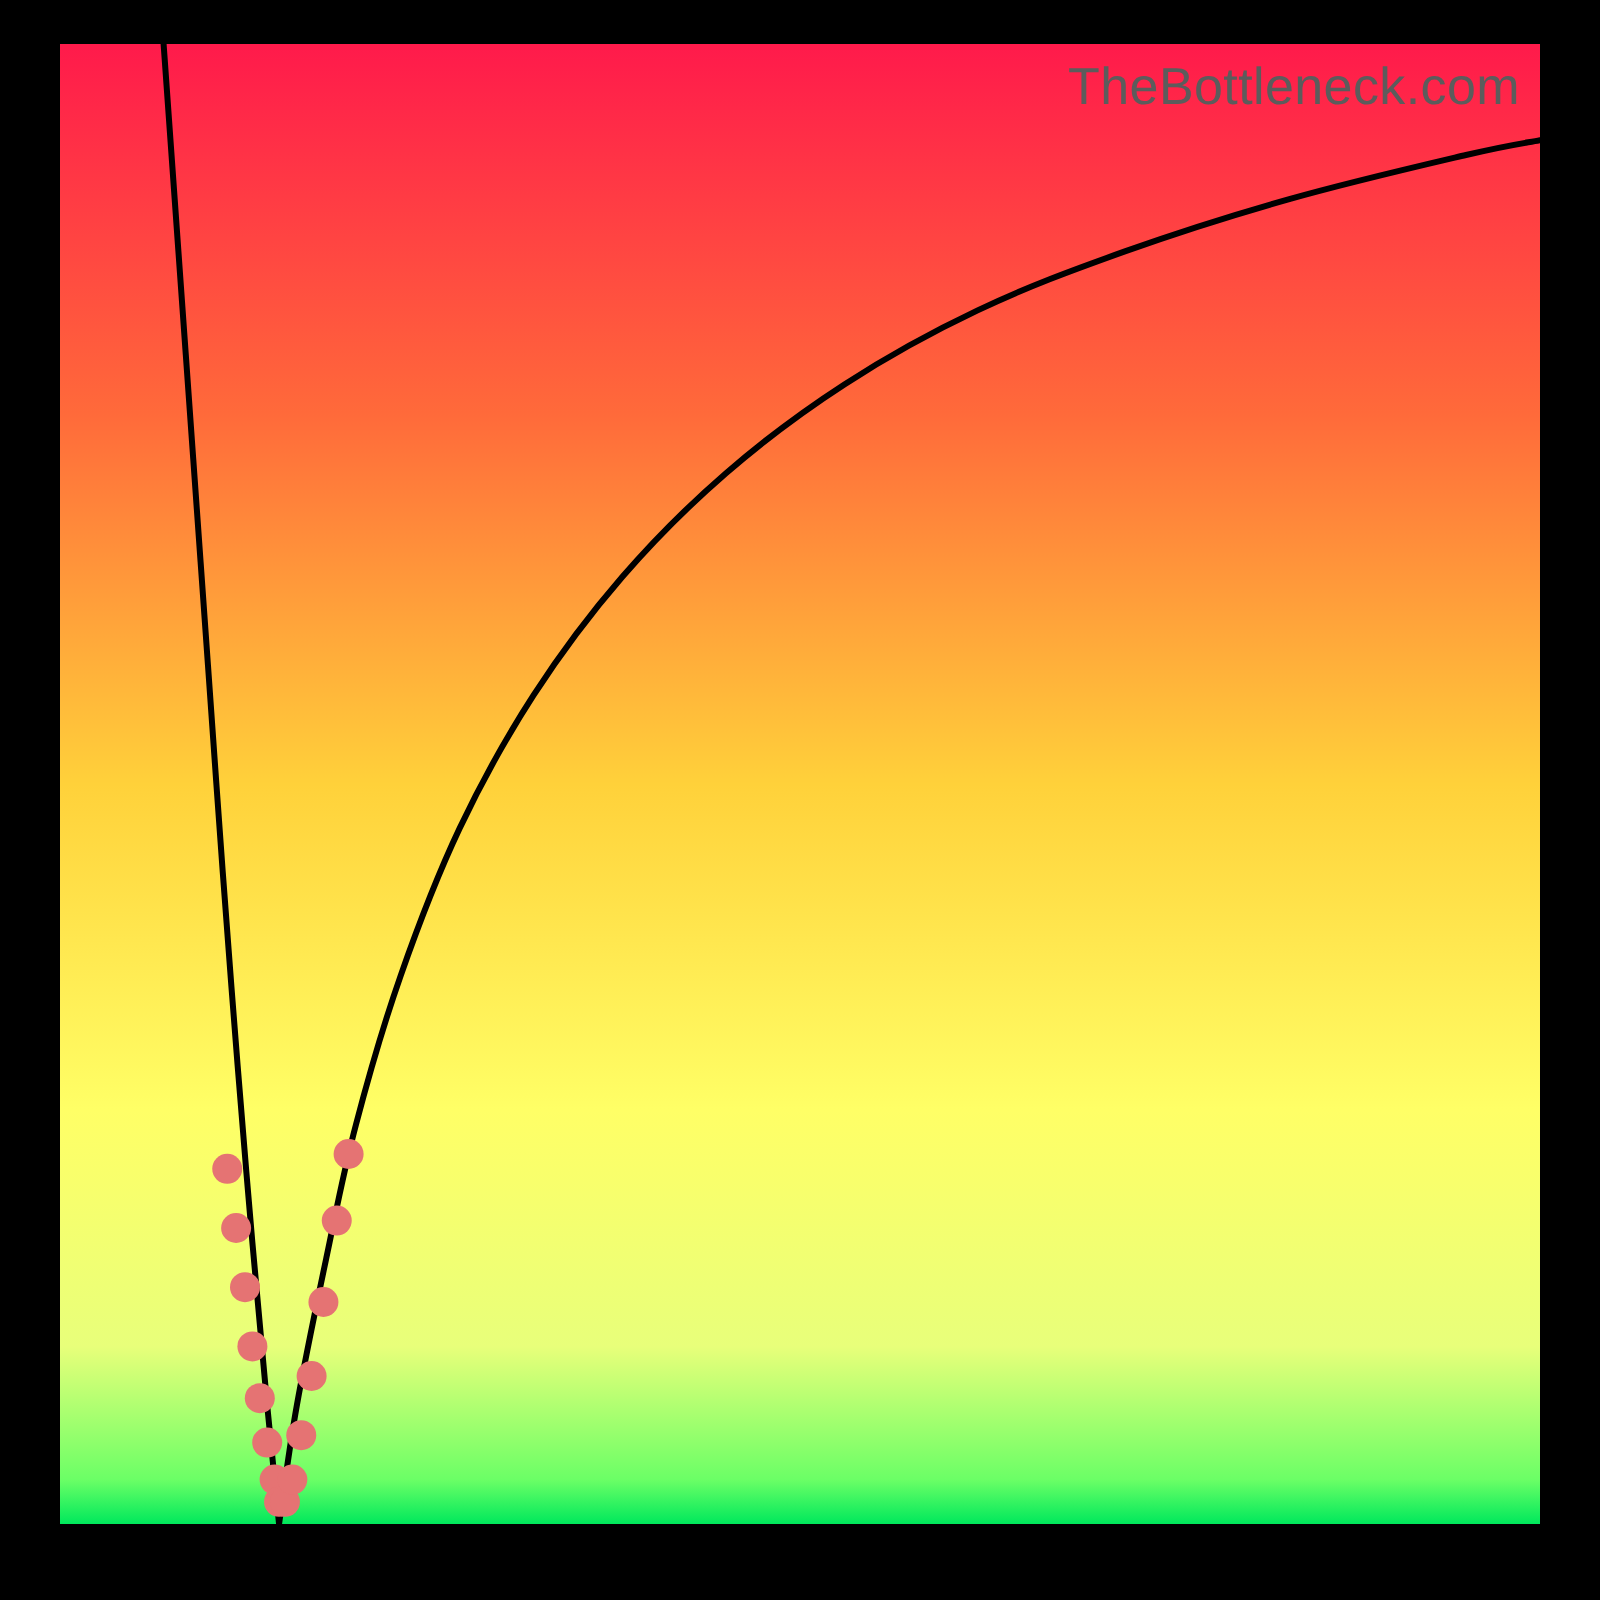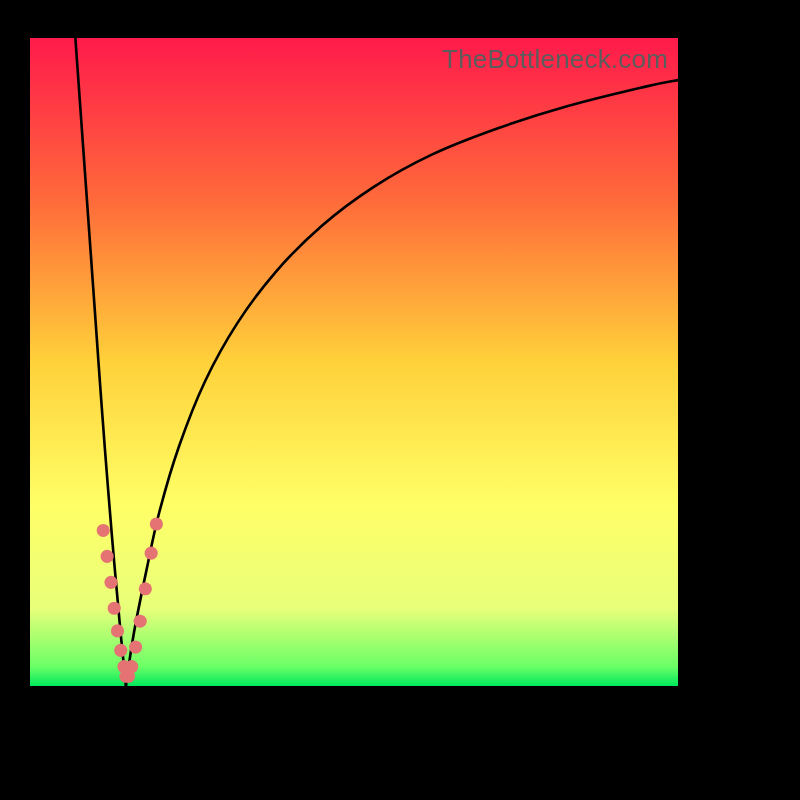--- a/index.html
+++ b/index.html
@@ -13,22 +13,22 @@
   }
   .frame {
     position: relative;
     width: 800px;
     height: 800px;
     background: #000;
   }
   .plot {
     position: absolute;
     left: 30px;
-    top: 38px;
-    width: 648px;
+    top: 22px;
+    width: 740px;
     height: 740px;
     overflow: hidden;
   }
   .gradient {
     position: absolute;
     inset: 0;
   }
   .watermark {
     position: absolute;
     top: 6px;

